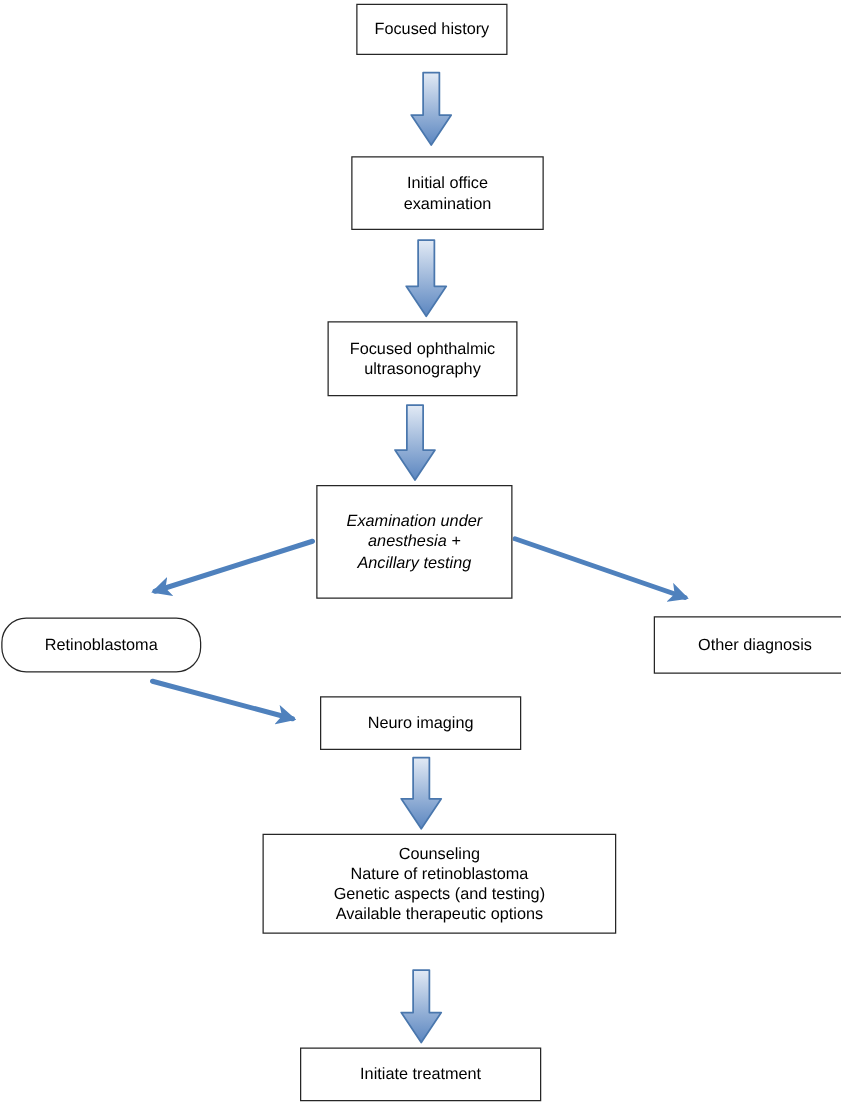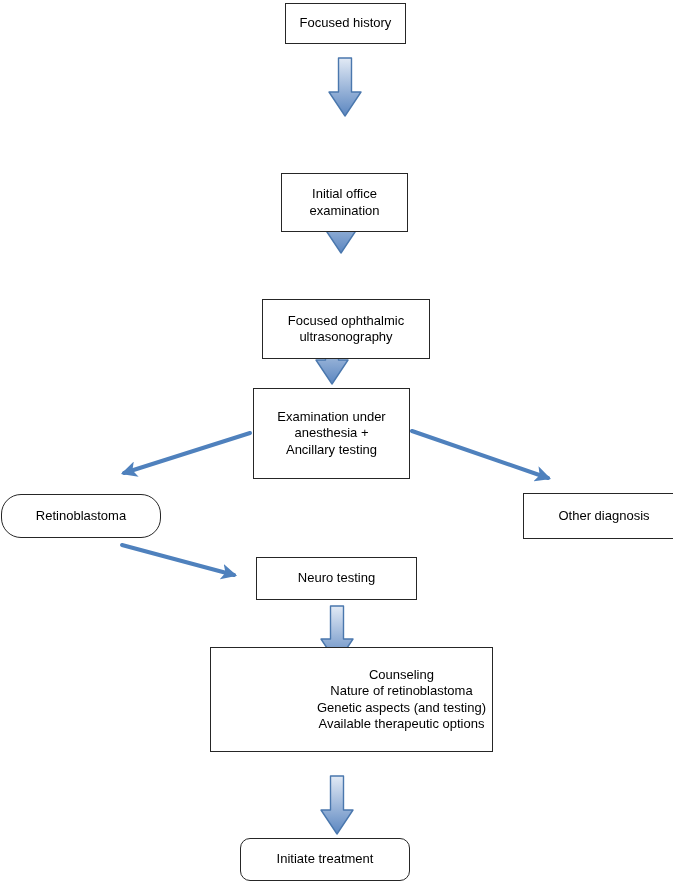--- a/index.html
+++ b/index.html
@@ -76,52 +76,52 @@
 
     <line class="connector" x1="250" y1="433" x2="124" y2="473" marker-end="url(#head)"></line>
     <line class="connector" x1="412" y1="431" x2="548" y2="478" marker-end="url(#head)"></line>
     <line class="connector" x1="122" y1="545" x2="234" y2="575" marker-end="url(#head)"></line>
   </svg>
 
   <div class="node" style="left:285px; top:3px; width:121px; height:41px;">
     <span class="label">Focused history</span>
   </div>
 
-  <div class="node" style="left:281px; top:125px; width:127px; height:59px;margin-top:48px;">
+  <div class="node" style="left:281px; top:125px; width:154px; height:59px;">
     <span class="label">Initial office
 examination</span>
   </div>
 
-  <div class="node" style="left:262px; top:257px; width:168px; height:60px;margin-top:42px;">
+  <div class="node" style="left:262px; top:257px; width:152px; height:60px;">
     <span class="label">Focused ophthalmic
 ultrasonography</span>
   </div>
 
-  <div class="node" style="left:253px; top:388px; width:157px; height:91px;">
+  <div class="node" style="left:253px; top:388px; width:157px; height:91px;font-style:italic;">
     <span class="label">Examination under
 anesthesia +
 Ancillary testing</span>
   </div>
 
   <div class="node" style="left:1px; top:494px; width:160px; height:44px;border-radius:20px;">
     <span class="label">Retinoblastoma</span>
   </div>
 
   <div class="node" style="left:508px; top:493px; width:162px; height:46px;margin-left:15px;">
     <span class="label">Other diagnosis</span>
   </div>
 
   <div class="node" style="left:256px; top:557px; width:161px; height:43px;">
-    <span class="label">Neuro testing</span>
+    <span class="label">Neuro imaging</span>
   </div>
 
-  <div class="node" style="left:210px; top:647px; width:283px; height:105px;justify-content:flex-end;">
+  <div class="node" style="left:210px; top:667px; width:283px; height:80px;">
     <span class="label">Counseling
 Nature of retinoblastoma
 Genetic aspects (and testing)
 Available therapeutic options</span>
   </div>
 
-  <div class="node" style="left:240px; top:838px; width:170px; height:43px;border-radius:10px;">
+  <div class="node" style="left:240px; top:838px; width:193px; height:43px;">
     <span class="label">Initiate treatment</span>
   </div>
 
 </div>
 
 </body></html>

